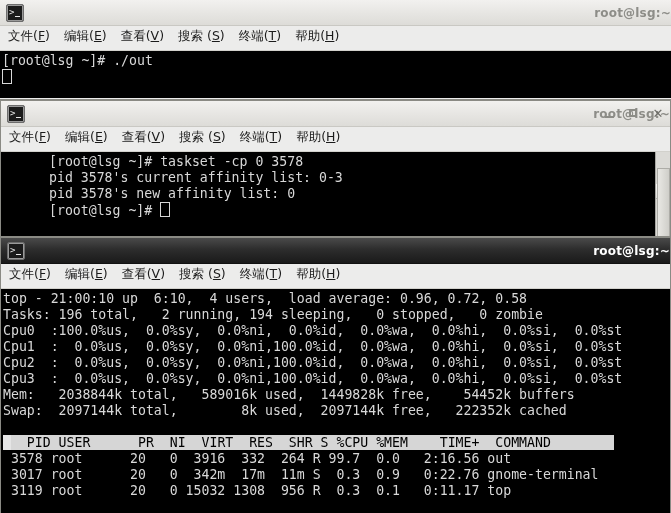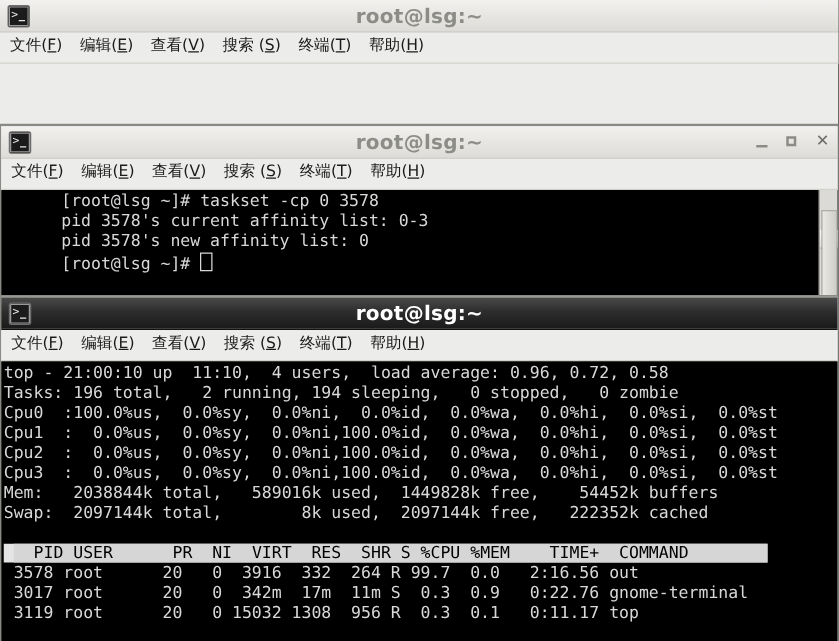--- a/index.html
+++ b/index.html
@@ -60,22 +60,22 @@
   .win-icon::after {
     content: "";
     position: absolute;
     left: 8px; bottom: 4px;
     width: 5px; height: 1px;
     background: #e8e8e8;
   }
   .title-text {
     position: absolute;
     left: 0; right: 0;
-    text-align: center;
-    font-size: 16px;
+    text-align: right;
+    font-size: 12px;
     font-weight: bold;
     letter-spacing: .2px;
     pointer-events: none;
   }
   .titlebar.inactive .title-text { color: #8d8d88; }
   .titlebar.active   .title-text { color: #ffffff; }
 
   .win-buttons {
     position: absolute;
     right: 6px; top: 0;
@@ -234,20 +234,22 @@
       <span class="title-text">root@lsg:~</span>
     </div>
     <div class="menubar">
       <span class="menu-item"><span>文件(</span><u>F</u><span>)</span></span>
       <span class="menu-item"><span>编辑(</span><u>E</u><span>)</span></span>
       <span class="menu-item"><span>查看(</span><u>V</u><span>)</span></span>
       <span class="menu-item"><span>搜索 (</span><u>S</u><span>)</span></span>
       <span class="menu-item"><span>终端(</span><u>T</u><span>)</span></span>
       <span class="menu-item"><span>帮助(</span><u>H</u><span>)</span></span>
     </div>
+    <div class="term"><span>[root@lsg ~]# ./out</span>
+<span class="cursor-block"></span></div>
   </div>
 
   <div class="window" id="win2">
     <div class="titlebar inactive">
       <span class="win-icon"></span>
       <span class="title-text">root@lsg:~</span>
       <span class="win-buttons">
         <span class="wb wb-min"></span>
         <span class="wb wb-max"></span>
         <span class="wb wb-close">✕</span>
@@ -278,21 +280,21 @@
       <span class="title-text">root@lsg:~</span>
     </div>
     <div class="menubar">
       <span class="menu-item"><span>文件(</span><u>F</u><span>)</span></span>
       <span class="menu-item"><span>编辑(</span><u>E</u><span>)</span></span>
       <span class="menu-item"><span>查看(</span><u>V</u><span>)</span></span>
       <span class="menu-item"><span>搜索 (</span><u>S</u><span>)</span></span>
       <span class="menu-item"><span>终端(</span><u>T</u><span>)</span></span>
       <span class="menu-item"><span>帮助(</span><u>H</u><span>)</span></span>
     </div>
-    <div class="term"><span>top - 21:00:10 up  11:10,  4 users,  load average: 0.96, 0.72, 0.58</span>
+    <div class="term"><span>top - 21:00:10 up  6:10,  4 users,  load average: 0.96, 0.72, 0.58</span>
 <span>Tasks: 196 total,   2 running, 194 sleeping,   0 stopped,   0 zombie</span>
 <span>Cpu0  :100.0%us,  0.0%sy,  0.0%ni,  0.0%id,  0.0%wa,  0.0%hi,  0.0%si,  0.0%st</span>
 <span>Cpu1  :  0.0%us,  0.0%sy,  0.0%ni,100.0%id,  0.0%wa,  0.0%hi,  0.0%si,  0.0%st</span>
 <span>Cpu2  :  0.0%us,  0.0%sy,  0.0%ni,100.0%id,  0.0%wa,  0.0%hi,  0.0%si,  0.0%st</span>
 <span>Cpu3  :  0.0%us,  0.0%sy,  0.0%ni,100.0%id,  0.0%wa,  0.0%hi,  0.0%si,  0.0%st</span>
 <span>Mem:   2038844k total,   589016k used,  1449828k free,    54452k buffers</span>
 <span>Swap:  2097144k total,        8k used,  2097144k free,   222352k cached</span>
 <span></span>
 <span class="hdrline"> <span class="inv">  PID USER      PR  NI  VIRT  RES  SHR S %CPU %MEM    TIME+  COMMAND        </span></span>
 <span> 3578 root      20   0  3916  332  264 R 99.7  0.0   2:16.56 out</span>

